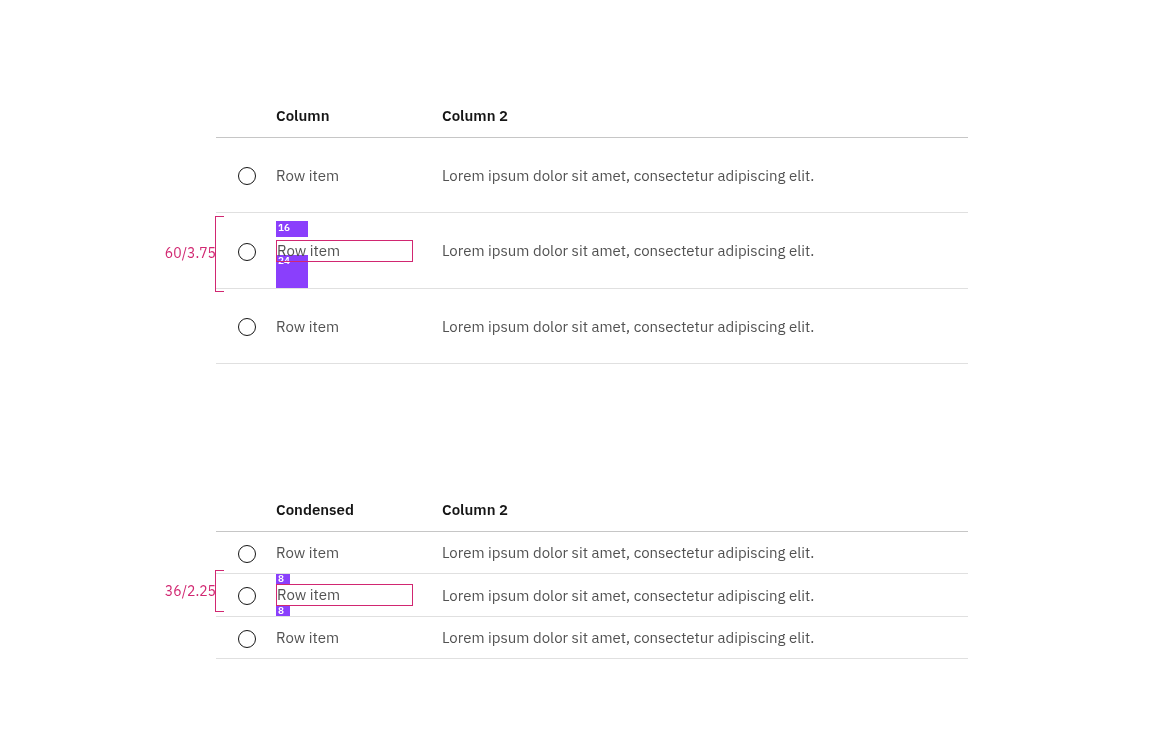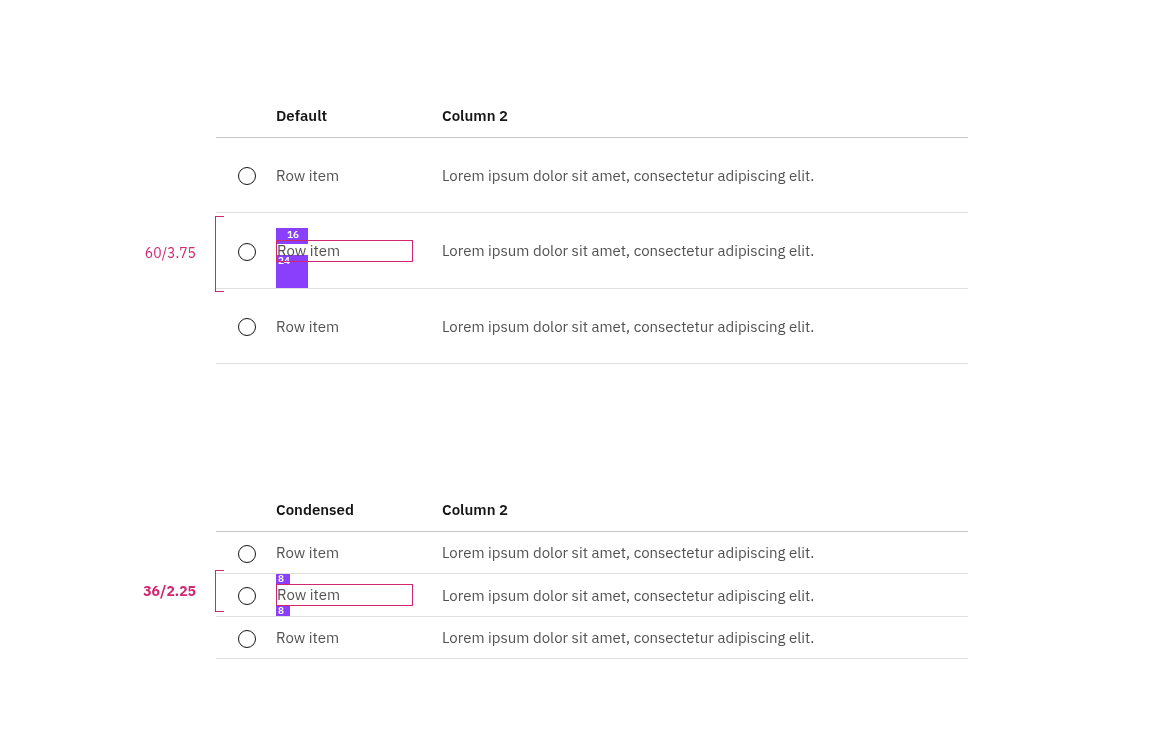--- a/index.html
+++ b/index.html
@@ -62,21 +62,21 @@
   .pad-top, .pad-bot {
     position: absolute; left: 0;
     background: #8a3ffc;
     color: #ffffff;
     font-size: 10px;
     line-height: 1;
     padding-left: 2px;
     z-index: 1;
     font-weight: 600;
   }
-  .default .pad-top { top: 15px; height: 16px; width: 32px; padding-top: 2px; text-align: center; }
+  .default .pad-top { top: 8px; height: 16px; width: 32px; padding-top: 2px; }
   .default .pad-bot { bottom: 0; height: 33px; width: 32px; padding-top: 1px; }
   .condensed .pad-top { top: 0; height: 10px; width: 14px; }
   .condensed .pad-bot { bottom: 0; height: 10px; width: 14px; }
 
   
   .txt.boxed {
     border: 1px solid #d12771;
     padding-right: 64px;
   }
   .default .txt.boxed { width: 137px; }
@@ -93,49 +93,49 @@
     border-left: 1px solid #d12771;
   }
   .dim .bracket::before, .dim .bracket::after {
     content: "";
     position: absolute; left: 0;
     width: 8px; height: 0;
     border-top: 1px solid #d12771;
   }
   .dim .bracket::before { top: 0; }
   .dim .bracket::after  { bottom: 0; }
-  .dim .label { position: absolute; right: 20px; white-space: nowrap; }
+  .dim .label { position: absolute; right: 0; white-space: nowrap; }
 
   #dim-default { left: 118px; top: 216px; width: 98px; height: 76px; }
   #dim-default .bracket { right: 0; top: 0; height: 100%; }
   #dim-default .label   { top: 28px; }
 
   #dim-condensed { left: 134px; top: 570px; width: 82px; height: 42px; }
   #dim-condensed .bracket { right: 0; top: 0; height: 100%; }
-  #dim-condensed .label   { top: 12px; font-weight: bold; }
+  #dim-condensed .label   { top: 12px; }
 </style>
 </head>
 <body>
 
 <div class="dim" id="dim-default">
   <span class="bracket"></span>
   <span class="label">60/3.75</span>
 </div>
 <div class="dim" id="dim-condensed">
   <span class="bracket"></span>
   <span class="label">36/2.25</span>
 </div>
 
 <div class="canvas">
 
   <table class="default">
     <thead>
       <tr>
         <th class="col-radio"></th>
-        <th class="col-c1">Default</th>
+        <th class="col-c1">Column</th>
         <th>Column 2</th>
       </tr>
     </thead>
     <tbody>
       <tr>
         <td class="col-radio"><span class="radio"></span></td>
         <td class="col-c1"><span>Row item</span></td>
         <td><span>Lorem ipsum dolor sit amet, consectetur adipiscing elit.</span></td>
       </tr>
       <tr>

